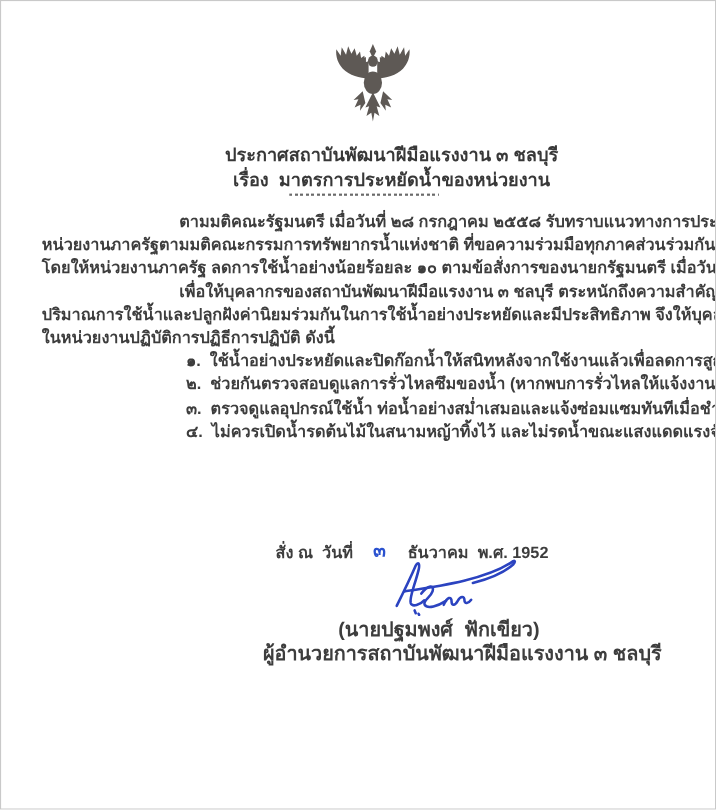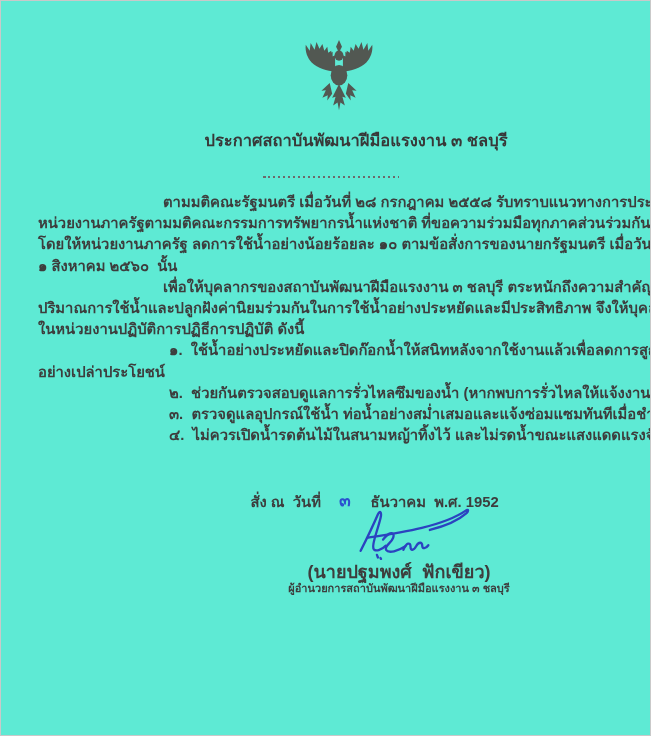--- a/index.html
+++ b/index.html
@@ -1,19 +1,19 @@
 <!DOCTYPE html>
 <html><head>
 <meta charset="utf-8">
 <style>
   html,body{margin:0;padding:0;background:#e9e9e9;}
   .page{
     position:relative;
     width:651px;height:736px;
-    background:#5eead4;
+    background:#ffffff;
     border:1px solid #c9c9c9;
     box-sizing:border-box;
     font-family:"Liberation Sans","DejaVu Sans",sans-serif;
     color:#3a3a3a;
     overflow:hidden;
   }
   .emblem{position:absolute;left:289px;top:38px;width:98px;height:86px;}
   .title{position:absolute;left:105px;width:500px;text-align:center;
          font-size:16.5px;font-weight:600;color:#383838;white-space:pre;}
   .t1{top:126px;}
@@ -26,21 +26,21 @@
   .indent{padding-left:125px;}
   .indent-list{padding-left:131px;}
   .date-line{position:absolute;left:233px;top:470px;font-size:14.8px;font-weight:600;
              color:#3d3d3d;white-space:pre;}
   .hand-day{display:inline-block;margin:0 20px 0 18px;color:#2b52cf;font-weight:700;
             font-size:17px;transform:translateY(-1px) rotate(-2deg);}
   .signature{position:absolute;left:344px;top:503px;width:128px;height:56px;}
   .signer-name{position:absolute;left:278px;top:556px;width:240px;text-align:center;
                font-size:18px;font-weight:600;white-space:pre;color:#3d3d3d;}
   .signer-title{position:absolute;left:238px;top:578px;width:320px;text-align:center;
-               font-size:11px;font-weight:600;white-space:pre;color:#3d3d3d;}
+               font-size:18px;font-weight:600;white-space:pre;color:#3d3d3d;}
 </style>
 </head>
 <body>
 
 <div class="page">
 
   <div class="emblem">
     <svg viewBox="0 0 100 88" width="98" height="86" aria-hidden="true">
       <g fill="#524d49" opacity="0.93">
 
@@ -63,33 +63,32 @@
         <path d="M50 46 L43 60 L46.5 59 L44 68 L48.5 65 L50 73 L51.5 65 L56 68 L53.5 59 L57 60 Z"></path>
 
         <path d="M40.5 45 L32 53 L36.5 52.5 L33 60 L38.5 57.5 L38 63 L43 56 Z"></path>
 
         <path transform="translate(100,0) scale(-1,1)" d="M40.5 45 L32 53 L36.5 52.5 L33 60 L38.5 57.5 L38 63 L43 56 Z"></path>
       </g>
     </svg>
   </div>
 
   <div class="title t1">ประกาศสถาบันพัฒนาฝีมือแรงงาน ๓ ชลบุรี</div>
+  <div class="title t2">เรื่อง  มาตรการประหยัดน้ำของหน่วยงาน</div>
 
   <div class="divider"></div>
 
   <div class="body-text">
     <div class="line indent">ตามมติคณะรัฐมนตรี เมื่อวันที่ ๒๘ กรกฎาคม ๒๕๕๘ รับทราบแนวทางการประหยัดน้ำของ</div>
     <div class="line">หน่วยงานภาครัฐตามมติคณะกรรมการทรัพยากรน้ำแห่งชาติ ที่ขอความร่วมมือทุกภาคส่วนร่วมกันประหยัดน้ำ</div>
     <div class="line">โดยให้หน่วยงานภาครัฐ ลดการใช้น้ำอย่างน้อยร้อยละ ๑๐ ตามข้อสั่งการของนายกรัฐมนตรี เมื่อวันที่</div>
-    <div class="line">๑ สิงหาคม ๒๕๖๐  นั้น</div>
     <div class="line indent">เพื่อให้บุคลากรของสถาบันพัฒนาฝีมือแรงงาน ๓ ชลบุรี ตระหนักถึงความสำคัญของการลด</div>
     <div class="line">ปริมาณการใช้น้ำและปลูกฝังค่านิยมร่วมกันในการใช้น้ำอย่างประหยัดและมีประสิทธิภาพ จึงให้บุคลากรทุกคน</div>
     <div class="line">ในหน่วยงานปฏิบัติการปฏิธีการปฏิบัติ ดังนี้</div>
     <div class="line indent-list">๑.  ใช้น้ำอย่างประหยัดและปิดก๊อกน้ำให้สนิทหลังจากใช้งานแล้วเพื่อลดการสูญเสียน้ำ</div>
-    <div class="line">อย่างเปล่าประโยชน์</div>
     <div class="line indent-list">๒.  ช่วยกันตรวจสอบดูแลการรั่วไหลซึมของน้ำ (หากพบการรั่วไหลให้แจ้งงานพัสดุ)</div>
     <div class="line indent-list">๓.  ตรวจดูแลอุปกรณ์ใช้น้ำ ท่อน้ำอย่างสม่ำเสมอและแจ้งซ่อมแซมทันทีเมื่อชำรุด</div>
     <div class="line indent-list">๔.  ไม่ควรเปิดน้ำรดต้นไม้ในสนามหญ้าทิ้งไว้ และไม่รดน้ำขณะแสงแดดแรงจัด</div>
   </div>
 
   <div class="date-line">
     <span>สั่ง ณ  วันที่</span><span class="hand-day">๓</span><span>ธันวาคม  พ.ศ. 1952</span>
   </div>
 
   <div class="signature">

